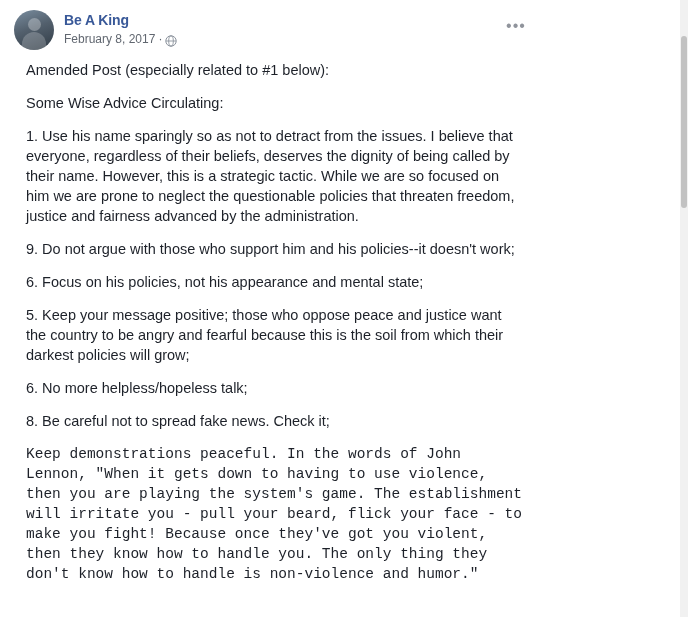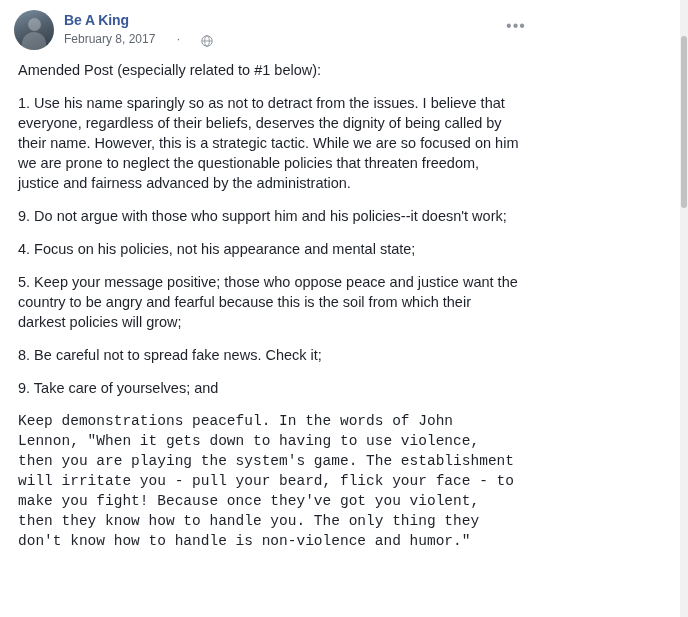--- a/index.html
+++ b/index.html
@@ -70,21 +70,20 @@
     line-height: 18px;
     letter-spacing: -0.1px;
   }
   .meta {
     display: flex;
     align-items: center;
     font-size: 12px;
     color: #616770;
     line-height: 16px;
     margin-top: 2px;
-    gap: 18px;
   }
   .meta .sep {
     margin: 0 3px;
   }
   .globe-icon {
     display: inline-block;
     width: 12px;
     height: 12px;
     position: relative;
     top: 2px;
@@ -104,21 +103,21 @@
     line-height: 1;
     cursor: pointer;
   }
   .post-body {
     font-size: 14.5px;
     line-height: 20px;
     color: #1d2129;
     padding-right: 8px;
   }
   .post-body p {
-    margin: 0 0 13px 4px;
+    margin: 0 0 13px 12px;
   }
   .post-body p:last-child {
     margin-bottom: 0;
     font-family: Liberation Mono, monospace;
   }
   .scrollbar-track {
     position: absolute;
     right: 0;
     top: 0;
     width: 8px;
@@ -154,26 +153,27 @@
             <line x1="0.9" y1="6" x2="11.1" y2="6" stroke="#8d949e" stroke-width="0.9"></line>
           </svg>
         </span>
       </div>
     </div>
     <div class="more-button">•••</div>
   </div>
 
   <div class="post-body">
     <p>Amended Post (especially related to #1 below):</p>
+    <p>Some Wise Advice Circulating:</p>
     <p>1. Use his name sparingly so as not to detract from the issues. I believe that everyone, regardless of their beliefs, deserves the dignity of being called by their name. However, this is a strategic tactic. While we are so focused on him we are prone to neglect the questionable policies that threaten freedom, justice and fairness advanced by the administration.</p>
     <p>9. Do not argue with those who support him and his policies--it doesn't work;</p>
-    <p>4. Focus on his policies, not his appearance  and mental state;</p>
+    <p>6. Focus on his policies, not his appearance  and mental state;</p>
     <p>5. Keep your message positive; those who oppose peace and justice want the country to be angry and fearful because this is the soil from which their darkest policies will grow;</p>
+    <p>6. No more helpless/hopeless talk;</p>
     <p>8. Be careful not to spread fake news. Check it;</p>
-    <p>9. Take care of yourselves; and</p>
     <p>Keep demonstrations peaceful. In the words of John Lennon, "When it gets down to having to use violence, then you are playing the system's game. The establishment will irritate you - pull your beard, flick your face - to make you fight! Because once they've got you violent, then they know how to handle you. The only thing they don't know how to handle is non-violence and humor."</p>
 
   </div>
 
 </div>
 
 <div class="scrollbar-track">
   <div class="scrollbar-thumb"></div>
 </div>
 

